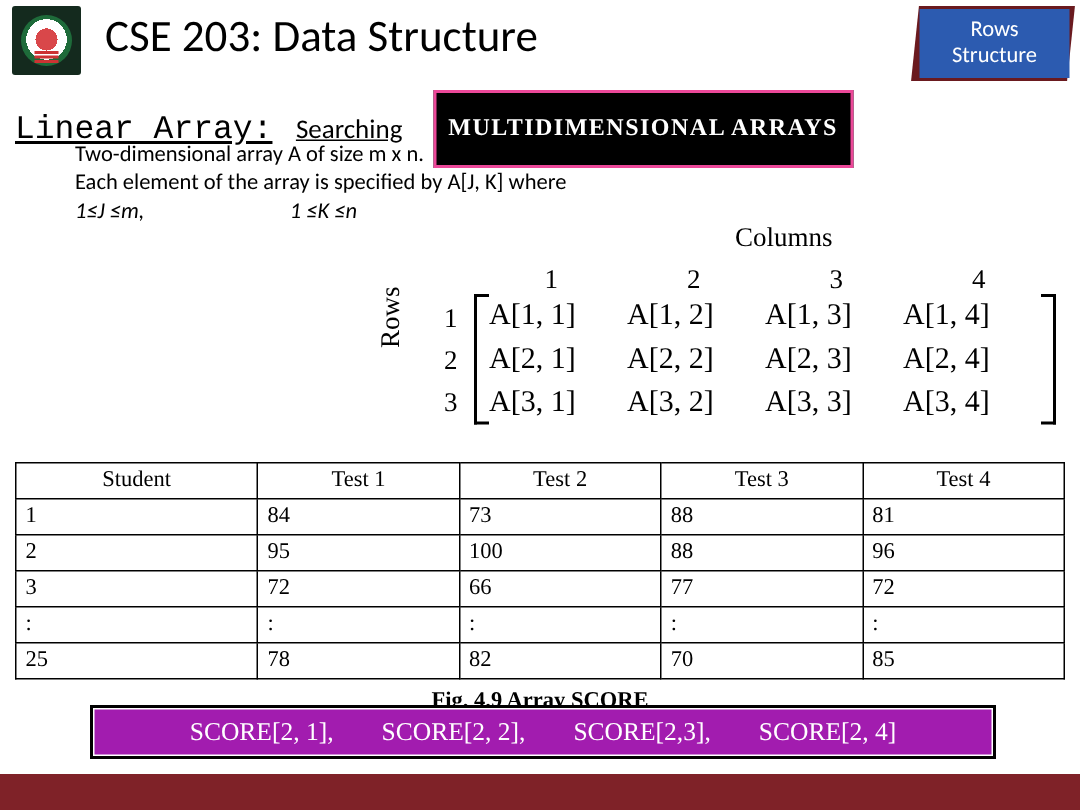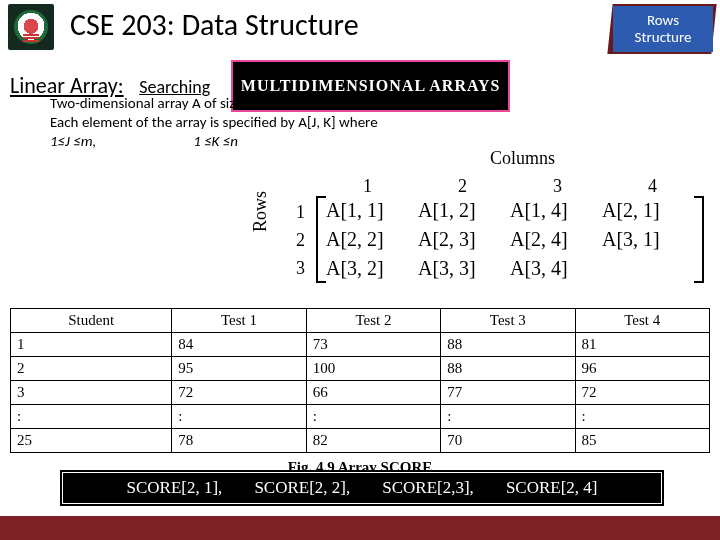--- a/index.html
+++ b/index.html
@@ -6,21 +6,21 @@
   body { width:720px; height:540px; font-family:Calibri,Arial,sans-serif; background:#fff; position:relative; overflow:hidden; }
   .hdr { position:relative; height:56px; }
   .logo-box { position:absolute; left:8px; top:4px; width:46px; height:46px; background:#142a1e; display:flex; align-items:center; justify-content:center; border-radius:2px; }
   .logo-inner { width:34px; height:34px; border-radius:50%; background:radial-gradient(circle at 50% 48%, #d9474a 0 30%, #fff 30% 55%, #1e6b3a 55% 100%); position:relative; }
   .logo-inner::after { content:""; position:absolute; left:50%; bottom:5px; transform:translateX(-50%); width:16px; height:2.5px; background:#c33; box-shadow:0 3px 0 #c33, 0 -3px 0 #c33; }
   .title { position:absolute; left:70px; top:6px; font-size:30px; color:#000; }
   .badge { position:absolute; right:6px; top:4px; width:104px; height:50px; }
   .badge-bg { position:absolute; inset:0; background:#6a1a1f; transform:skewX(-6deg); }
   .badge-fg { position:absolute; left:3px; top:2px; width:100px; height:46px; background:#2c5bb0; display:flex; align-items:center; justify-content:center; color:#fff; font-size:15px; line-height:1.15; text-align:center; }
   .sub { position:absolute; left:10px; top:60px; }
-  .sub-a { font-size:22px; text-decoration:underline; }
+  .sub-a { font-size:22px; text-decoration:underline;font-family:Liberation Mono, monospace; }
   .sub-b { font-size:18px; text-decoration:underline; margin-left:12px; }
   .md-chip { display:inline-block; margin-left:17px; background:#000; color:#fff; font-family:'Times New Roman',serif; font-weight:bold; letter-spacing:1px; padding:15px 8px; border:2px solid #ec4899; font-size:16px; vertical-align:2px; }
   .bodytxt { position:absolute; left:50px; top:94px; font-size:15px; line-height:1.25; color:#000; }
   .bodytxt .it { font-style:italic; }
   .diagram { position:absolute; left:260px; top:148px; width:440px; font-family:'Times New Roman',serif; }
   .cols-label { position:absolute; left:230px; top:0; font-size:18px; }
   .col-nums { position:absolute; top:28px; left:60px; width:380px; display:flex; font-size:18px; }
   .col-nums span { flex:1; text-align:center; }
   .rows-label { position:absolute; top:84px; left:-10px; transform:rotate(-90deg); transform-origin:left top; font-size:18px; }
   .row-nums { position:absolute; top:50px; left:36px; font-size:18px; line-height:28px; }
@@ -28,21 +28,21 @@
   .brak { width:10px; border-top:2px solid #000; border-bottom:2px solid #000; }
   .brak.l { border-left:2px solid #000; }
   .brak.r { border-right:2px solid #000; }
   .matrix { display:grid; grid-template-columns:repeat(4,92px); font-size:20px; text-align:left; }
   .matrix div { padding:3px 0; }
   .tbl-wrap { position:absolute; left:10px; top:308px; width:700px; font-family:'Times New Roman',serif; }
   table { border-collapse:collapse; width:100%; background:#fff; }
   th,td { border:1px solid #000; padding:3px 6px; font-size:15px; }
   th { font-weight:normal; }
   .figcap { text-align:center; margin-top:6px; font-size:15px; font-weight:bold; }
-  .score-line { position:absolute; left:62px; top:472px; width:600px; background:#000000; color:#fff; font-family:'Times New Roman',serif; font-size:17px; padding:5px 10px; border:1px solid #fff; outline:2px solid #000; display:flex; gap:32px; justify-content:center; }
+  .score-line { position:absolute; left:62px; top:472px; width:600px; background:#a21caf; color:#fff; font-family:'Times New Roman',serif; font-size:17px; padding:5px 10px; border:1px solid #fff; outline:2px solid #000; display:flex; gap:32px; justify-content:center; }
   .footer { position:absolute; left:0; bottom:0; width:720px; height:24px; background:#7f2228; }
 </style>
 </head>
 <body>
 
 <div class="hdr">
   <div class="logo-box">
       <div class="logo-inner"></div>
     </div>
   <div class="title">CSE 203: Data Structure</div>
@@ -82,20 +82,21 @@
   <div class="row-nums">
     <div>1</div>
       <div>2</div>
       <div>3</div>
   </div>
   <div class="matrix-wrap">
     <div class="brak l"></div>
     <div class="matrix">
       <div>A[1, 1]</div>
         <div>A[1, 2]</div>
+        <div>A[1, 3]</div>
         <div>A[1, 4]</div>
       <div>A[2, 1]</div>
         <div>A[2, 2]</div>
         <div>A[2, 3]</div>
         <div>A[2, 4]</div>
       <div>A[3, 1]</div>
         <div>A[3, 2]</div>
         <div>A[3, 3]</div>
         <div>A[3, 4]</div>
     </div>

